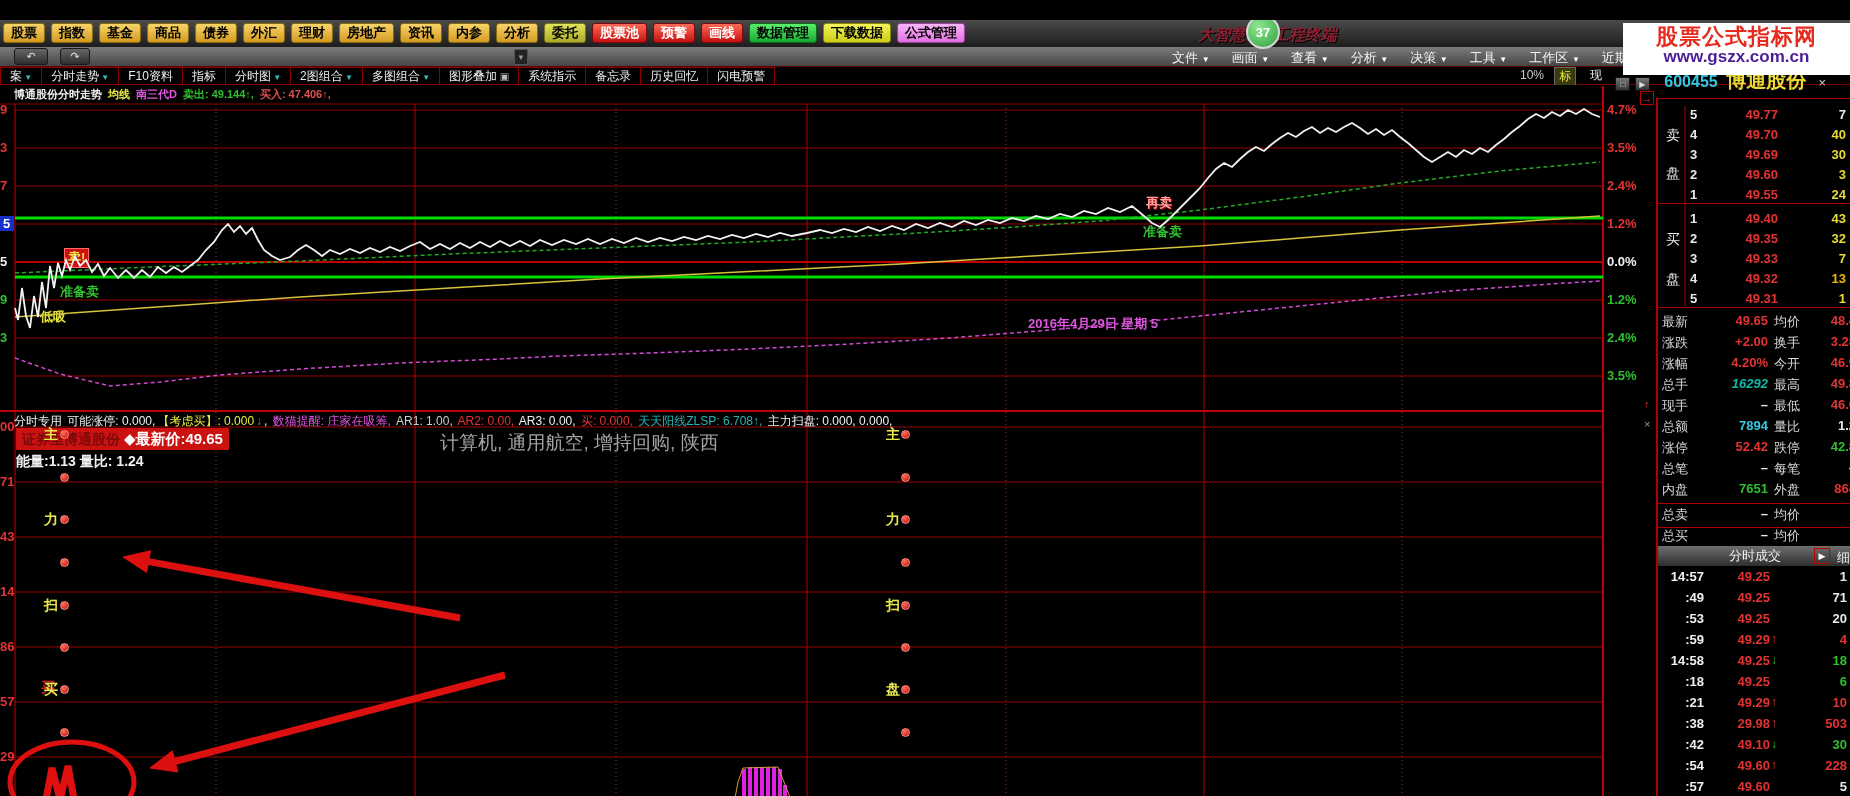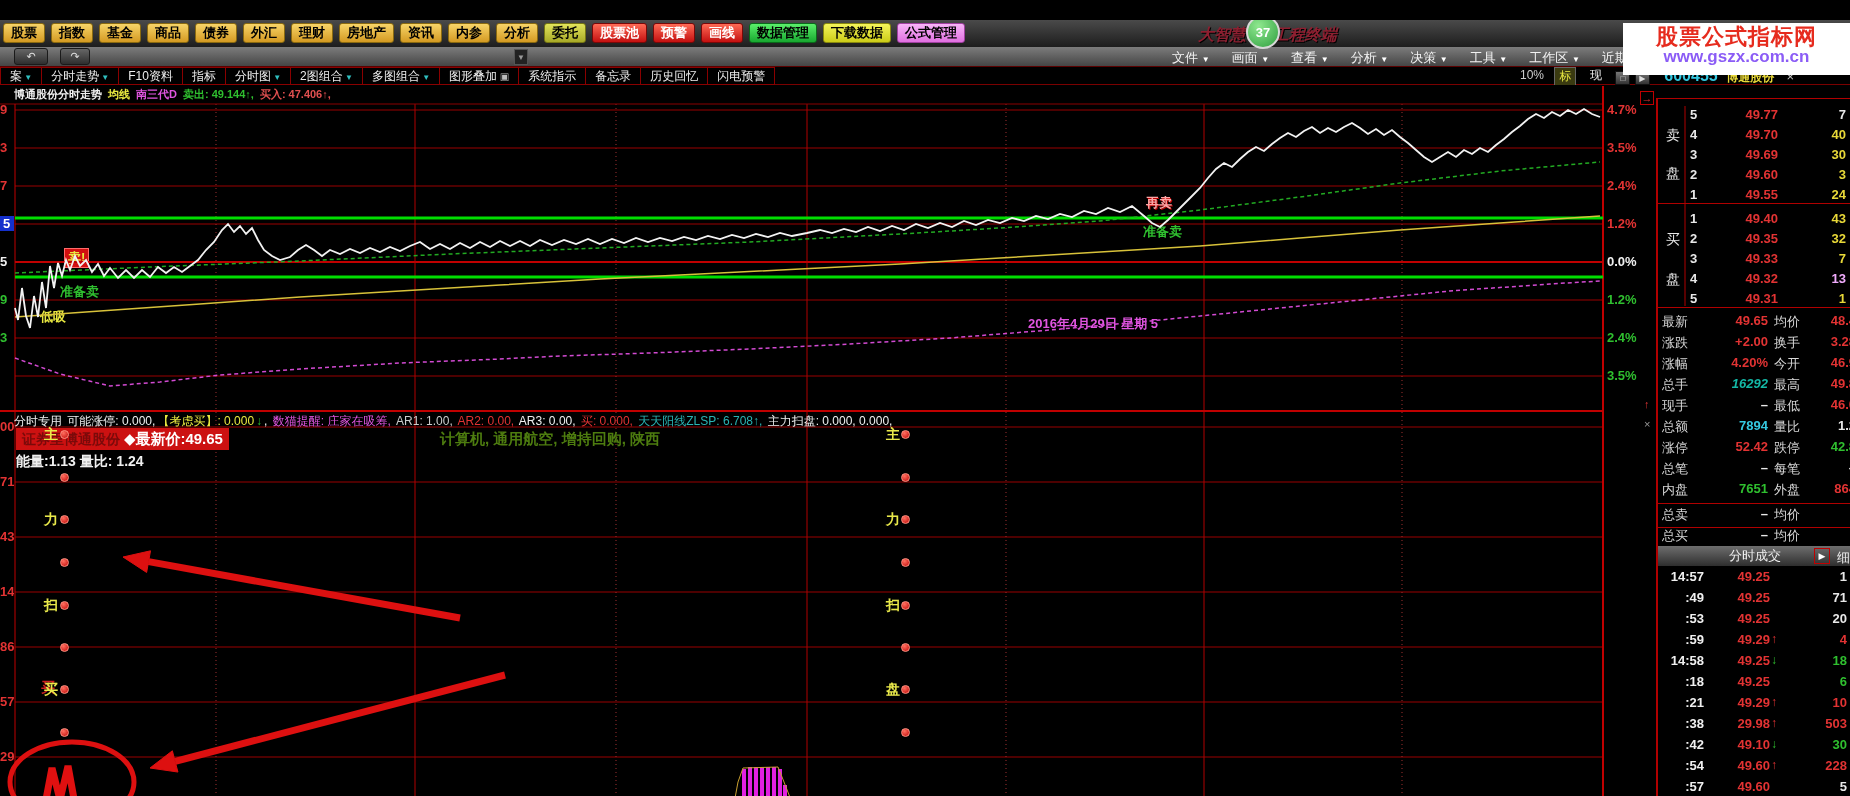--- a/index.html
+++ b/index.html
@@ -16,21 +16,21 @@
   .tb-green{background:linear-gradient(#5aee6a,#18a830);color:#000;border-color:#0a6a1a;}
   .tb-yellow{background:linear-gradient(#f4f45a,#cccc18);color:#000;border-color:#88880e;}
   .tb-pink{background:linear-gradient(#f8b4f8,#e070e0);color:#000;border-color:#a040a0;}
   #app-title{left:1198px;top:5px;font-size:16px;font-weight:bold;font-style:italic;color:#8d1f30;
              text-shadow:1px 1px 0 #000;white-space:nowrap;}
   #title-badge{left:1246px;top:-5px;width:34px;height:34px;border-radius:50%;
                background:radial-gradient(circle at 35% 30%,#8fe88f,#2f9f3f);border:2px solid #d8d8d8;
                color:#fff;font-size:13px;font-weight:bold;text-align:center;line-height:32px;z-index:5;}
   #watermark{left:1623px;top:3px;width:227px;height:52px;background:#fff;z-index:6;text-align:center;line-height:1.05;padding-top:2px;}
   #wm1{font-size:22px;font-weight:bold;color:#e62b1e;letter-spacing:1px;}
-  #wm2{font-size:17px;font-weight:bold;color:#8b5cf6;}
+  #wm2{font-size:17px;font-weight:bold;color:#4c1d95;}
   
   #row2{left:0;top:27px;width:1850px;height:20px;background:linear-gradient(#7c7c7c,#454545);border-bottom:1px solid #5a0000;}
   .navbtn{position:absolute;top:1px;height:17px;background:linear-gradient(#666,#2e2e2e);border:1px solid #1a1a1a;
           border-radius:3px;color:#ddd;font-size:11px;text-align:center;line-height:15px;}
   #cmd-input{position:absolute;left:102px;top:2px;width:412px;height:16px;background:#000;border:1px solid #555;
              color:#999;font-size:12px;padding:0 4px;}
   #cmd-drop{position:absolute;left:514px;top:2px;width:14px;height:16px;background:#222;border:1px solid #555;
             color:#999;font-size:8px;text-align:center;line-height:15px;}
   #menus{position:absolute;left:1172px;top:2px;display:flex;gap:22px;}
   .menu-item{color:#f2f2f2;font-size:13px;white-space:nowrap;}
@@ -43,38 +43,38 @@
   .tab:first-child{border-left:1px solid #8a0000;}
   .tab .car{color:#2fc0c0;font-size:8px;}
   .tab .lock{color:#bbb;font-size:10px;}
   #minibar{position:absolute;left:1520px;top:0px;height:18px;white-space:nowrap;}
   .mb{display:inline-block;font-size:12px;color:#ccc;margin-right:6px;vertical-align:top;line-height:17px;}
   #mb-std{background:#3a3a10;color:#e8e840;padding:0 4px;border:1px solid #666;}
   #mb-now{color:#eee;padding:0 3px;}
   .winbtn{display:inline-block;width:15px;height:14px;margin-top:1px;background:linear-gradient(#777,#333);
           border:1px solid #111;color:#ddd;font-size:8px;text-align:center;line-height:13px;}
   #stock-code{color:#35c8e0;font-size:16px;font-weight:bold;margin:0 4px 0 10px;}
-  #stock-name{color:#e8d838;font-size:12px;font-weight:bold;}
+  #stock-name{color:#e8d838;font-size:20px;font-weight:bold;}
   #close-x{color:#ccc;font-size:13px;margin-left:8px;}
   
   #chart-header{left:0;top:65px;width:1603px;height:19px;background:#000;white-space:nowrap;padding:2px 0 0 14px;font-size:11px;}
   #chart-header span{margin-right:6px;}
   
   .axlbl{position:absolute;font-size:13px;font-weight:bold;}
   .lax{left:0;width:14px;overflow:hidden;}
   .badge-sell{background:#d01010;color:#e8e840;font-size:12px;font-weight:bold;padding:0 3px;border:1px solid #ff6a6a;}
   .chart-note{position:absolute;font-size:13px;font-weight:bold;white-space:nowrap;}
   .bluebox{background:#1430cc;color:#fff;padding:0 3px;}
   
   #ind-line1{left:14px;top:393px;font-size:12px;white-space:nowrap;z-index:4;}
   #ind-line1 span{margin-right:2px;}
   #ticker-box{left:16px;top:408px;height:22px;background:#cc1111;color:#7a0a0a;font-size:14px;font-weight:bold;
               line-height:21px;padding:0 6px;z-index:3;white-space:nowrap;}
   #ticker-main{color:#fff;font-size:15px;}
-  #concepts{left:440px;top:410px;font-size:15px;color:#4d7c0f;font-weight:bold;z-index:3;}
+  #concepts{left:440px;top:410px;font-size:19px;color:#a3a3a3;font-weight:normal;z-index:3;}
   #ind-line3{left:16px;top:433px;font-size:14px;color:#f0f0f0;font-weight:bold;z-index:3;}
   .led-char{position:absolute;color:#e8e84a;font-size:14px;font-weight:bold;z-index:4;}
   .led-dot{position:absolute;width:9px;height:9px;border-radius:50%;z-index:4;
            background:radial-gradient(circle at 35% 30%,#ff7060,#c00808);border:1px solid #ff9080;}
   .ghost{text-shadow:-3px -2px 0 #cc2020;}
   
   #qpanel{left:1656px;top:78px;width:194px;height:718px;border-left:2px solid #b00000;border-top:1px solid #b00000;background:#000;}
   .qrow{position:absolute;left:0;width:194px;height:20px;font-size:13px;}
   .q-lev{position:absolute;left:32px;width:14px;color:#e8e8e8;font-weight:bold;}
   .q-price{position:absolute;left:58px;width:62px;text-align:right;font-weight:bold;color:#e23333;}
@@ -319,21 +319,21 @@
         <span class="q-vol" style="color: rgb(232, 216, 56);">32</span>
       </div>
       <div class="qrow" style="top: 152px;">
         <span class="q-lev">3</span>
         <span class="q-price">49.33</span>
         <span class="q-vol" style="color: rgb(232, 216, 56);">7</span>
       </div>
       <div class="qrow" style="top: 172px;">
         <span class="q-lev">4</span>
         <span class="q-price">49.32</span>
-        <span class="q-vol" style="color: #f0abfc;">13</span>
+        <span class="q-vol" style="color: #eab308;">13</span>
       </div>
       <div class="qrow" style="top: 192px;">
         <span class="q-lev">5</span>
         <span class="q-price">49.31</span>
         <span class="q-vol" style="color: rgb(232, 216, 56);">1</span>
       </div>
       <div class="sidechar" style="top: 28px;">卖</div>
       <div class="sidechar" style="top: 66px;">盘</div>
       <div class="sidechar" style="top: 132px;">买</div>
       <div class="sidechar" style="top: 172px;">盘</div>

